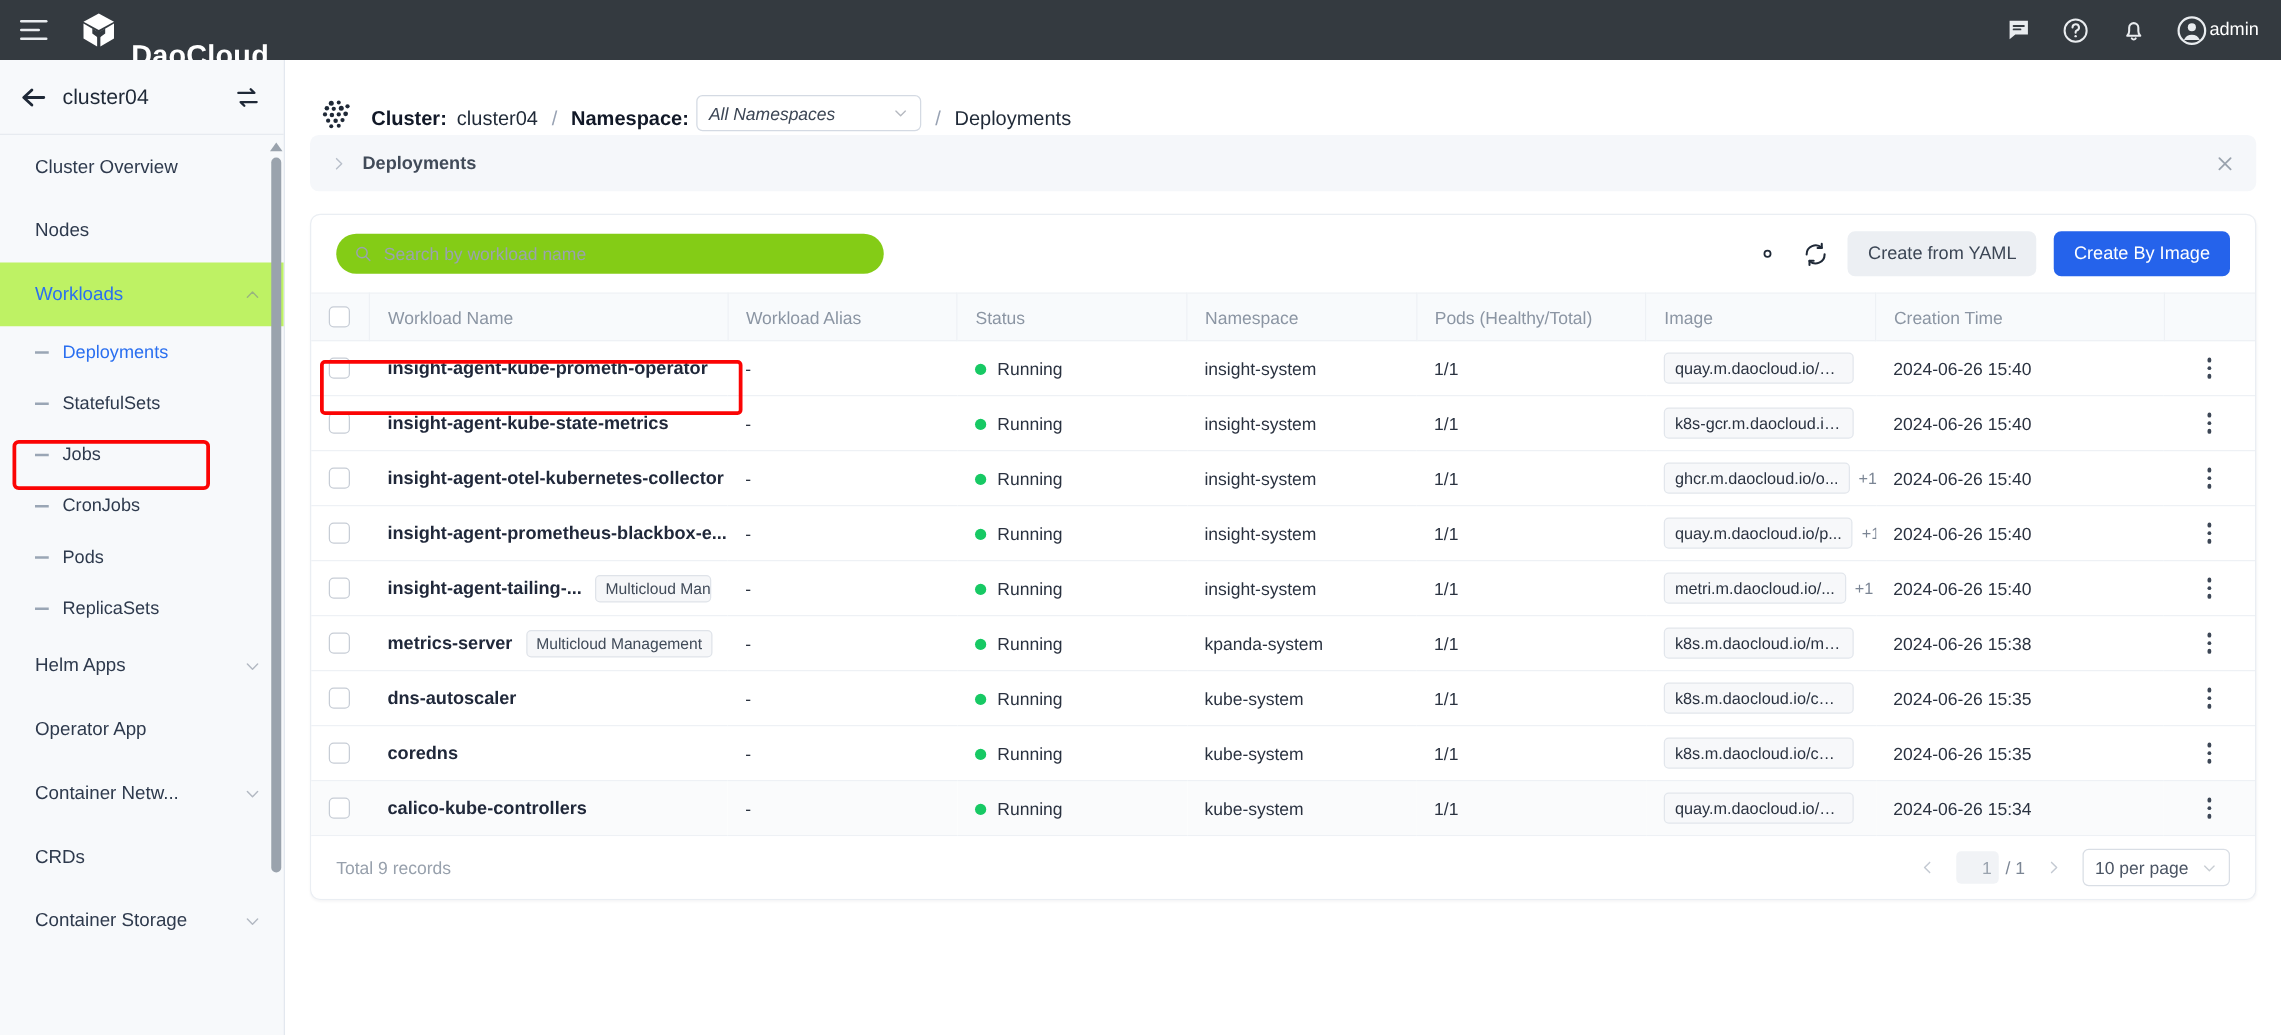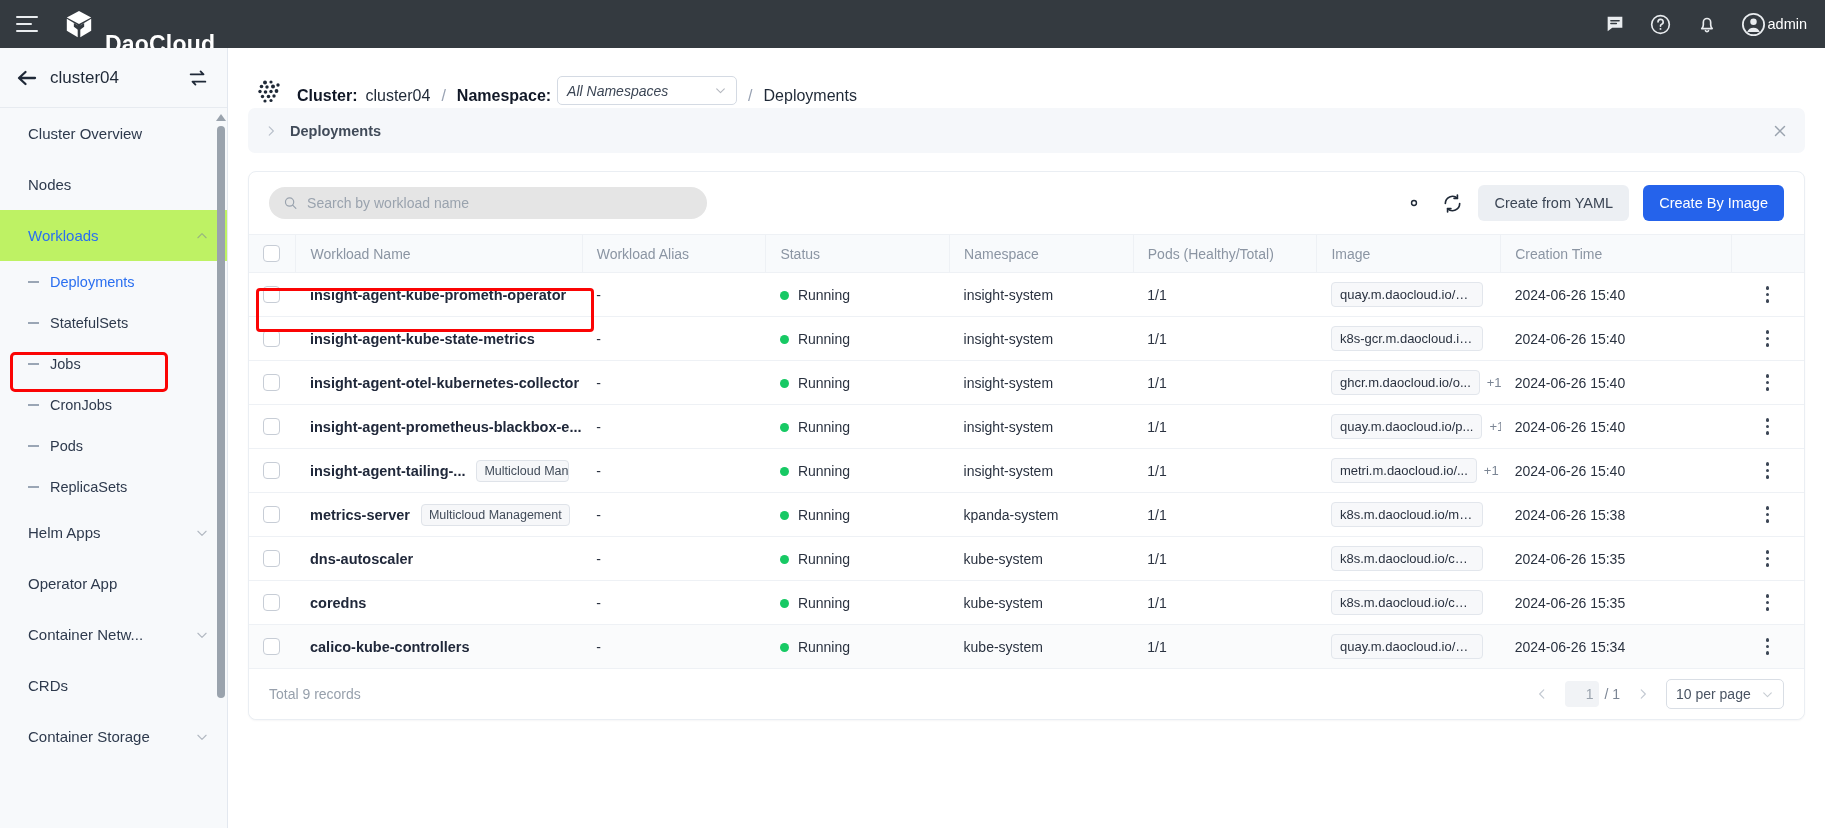--- a/index.html
+++ b/index.html
@@ -88,21 +88,21 @@
   .panel .chev-right { width: 14px; height: 14px; margin-right: 12px; opacity: .55; cursor: pointer; }
   .panel-title { font-size: 14.5px; font-weight: bold; color: #414b59; }
   .panel-x { margin-left: auto; width: 18px; height: 18px; cursor: pointer; }
 
   .card {
     margin: 18px 20px 0 20px; background: #fff; border: 1px solid #eaeef3; border-radius: 8px;
     box-shadow: 0 1px 2px rgba(16,24,40,.04);
   }
   .toolbar { height: 62px; display: flex; align-items: center; padding: 0 20px; }
   .search-box {
-    width: 438px; height: 32px; background: #e5e5e5; border-radius: 16px;
+    width: 438px; height: 32px; background: #84cc16; border-radius: 16px;
     display: flex; align-items: center; padding: 0 14px; gap: 9px;
   }
   .search-box input {
     border: none; outline: none; background: transparent; font-size: 14px; color: #3c4655;
     width: 100%; font-family: "Liberation Sans", sans-serif;
   }
   .search-box input::placeholder { color: #9aa3ae; }
   .toolbar-right { margin-left: auto; display: flex; align-items: center; gap: 14px; }
   .icon-btn { width: 24px; height: 24px; display: flex; align-items: center; justify-content: center; cursor: pointer; }
   .btn {

